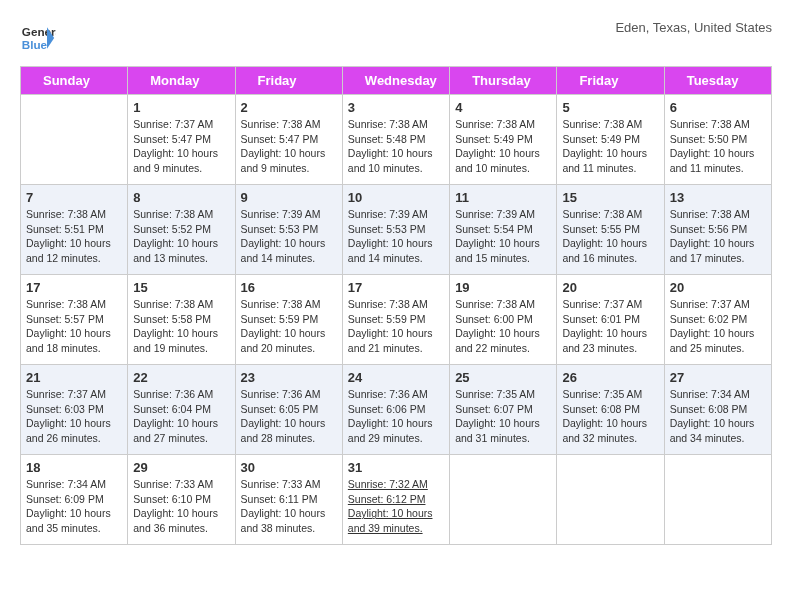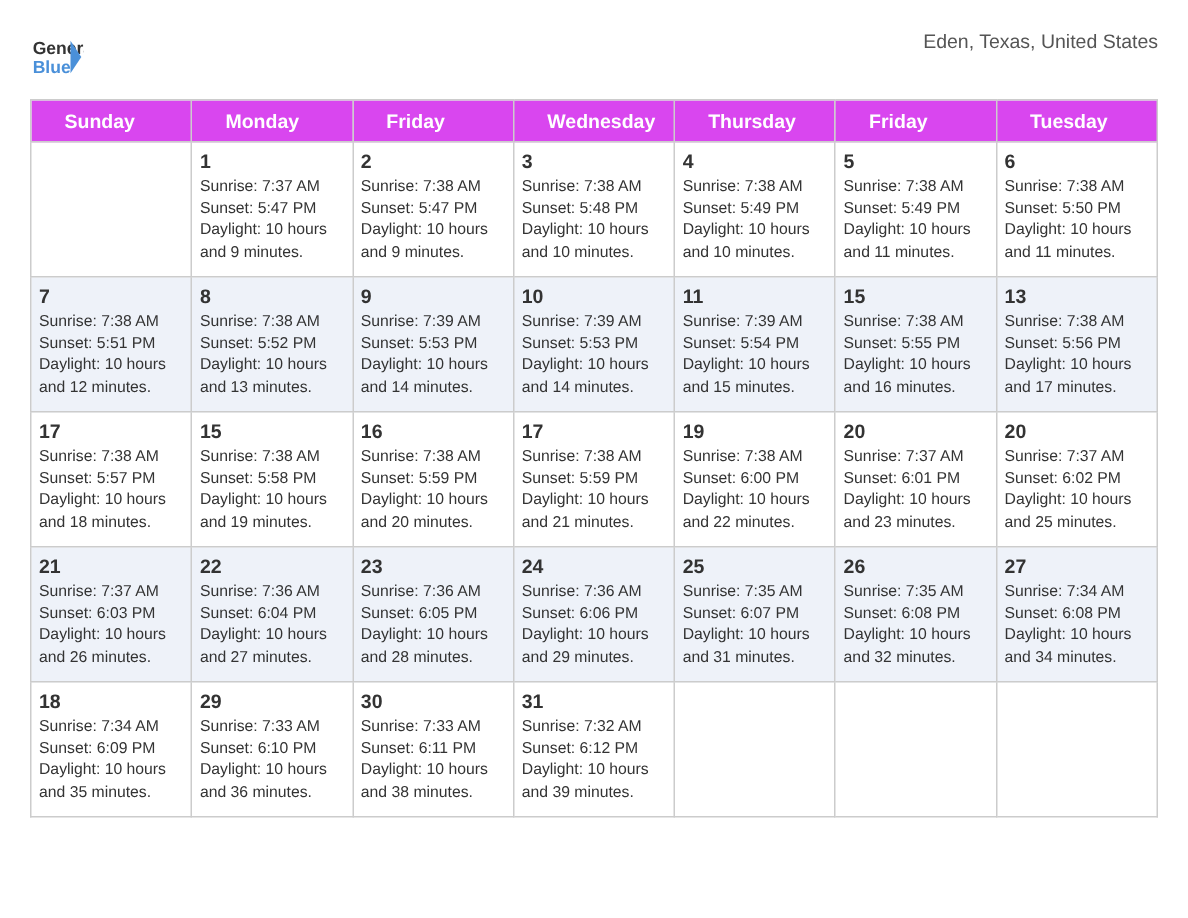--- a/index.html
+++ b/index.html
@@ -329,21 +329,21 @@
         </td>
         <td>
           <span class="day-number">30</span>
           <div class="day-info" style="white-space: pre-line;">Sunrise: 7:33 AM
 Sunset: 6:11 PM
 Daylight: 10 hours
 and 38 minutes.</div>
         </td>
         <td>
           <span class="day-number">31</span>
-          <div class="day-info" style="white-space: pre-line;">Sunrise: 7:32 AM
+          <div class="day-info" style="white-space: pre-line; text-decoration: underline;">Sunrise: 7:32 AM
 Sunset: 6:12 PM
 Daylight: 10 hours
 and 39 minutes.</div>
         </td>
         <td></td>
         <td></td>
         <td></td>
       </tr>
     </tbody>
 </table>

